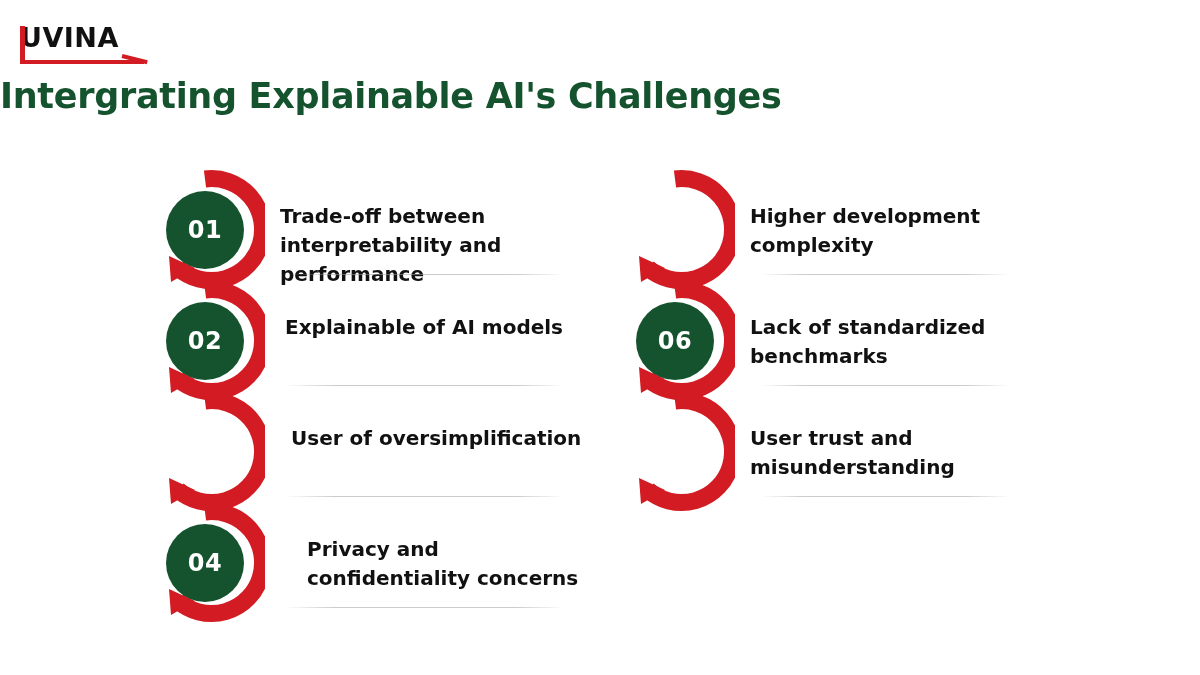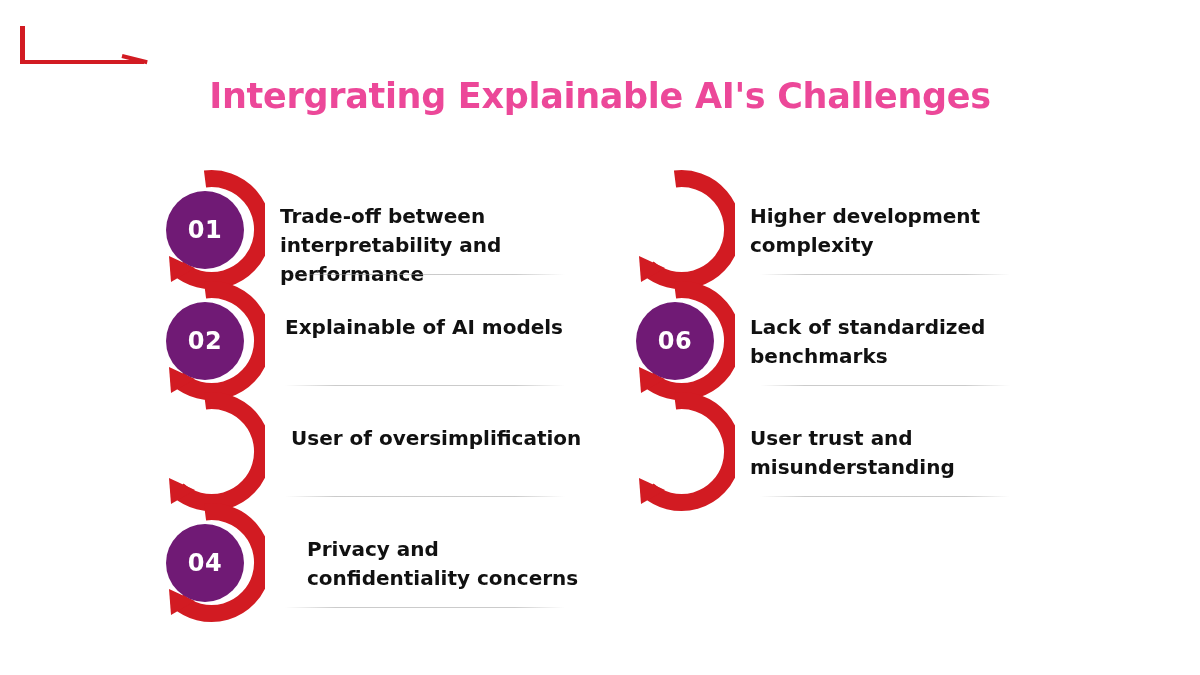--- a/index.html
+++ b/index.html
@@ -59,26 +59,25 @@
     transform: rotate(14deg);
     transform-origin: left center;
   }
 
   
   .title {
     position: absolute;
     top: 76px;
     left: 0;
     width: 1200px;
-    text-align: center;
     font-family: "DejaVu Sans", sans-serif;
     font-size: 35px;
     font-weight: bold;
     letter-spacing: -0.3px;
-    color: #ec4899;
+    color: #14532d;
   }
 
   
   .column {
     position: absolute;
     top: 170px;
   }
   .col-left  { left: 145px; }
   .col-right { left: 615px; }
 
@@ -101,21 +100,21 @@
     width: 120px;
     height: 120px;
   }
   .circle {
     position: absolute;
     left: 21px;
     top: 21px;
     width: 78px;
     height: 78px;
     border-radius: 50%;
-    background: #701a75;
+    background: #14532d;
     color: #ffffff;
     display: flex;
     align-items: center;
     justify-content: center;
     font-family: "DejaVu Sans", sans-serif;
     font-size: 24px;
     font-weight: bold;
     letter-spacing: 0.5px;
   }
 
@@ -142,20 +141,21 @@
     height: 1px;
     background: linear-gradient(to right, rgba(170,170,170,0) 0%, rgba(160,160,160,0.55) 18%, rgba(160,160,160,0.55) 82%, rgba(170,170,170,0) 100%);
   }
   .divider.d-right { width: 250px; left: 145px; }
 </style>
 </head>
 <body>
 
 <div class="logo">
   <div class="logo-tick"></div>
+  <div class="logo-text">UVINA</div>
   <div class="logo-slash"></div>
   <div class="logo-bar"></div>
 </div>
 
 <div class="title">Intergrating Explainable AI's Challenges</div>
 
 <div class="column col-left">
 
   <div class="item">
     <div class="badge-wrap">

